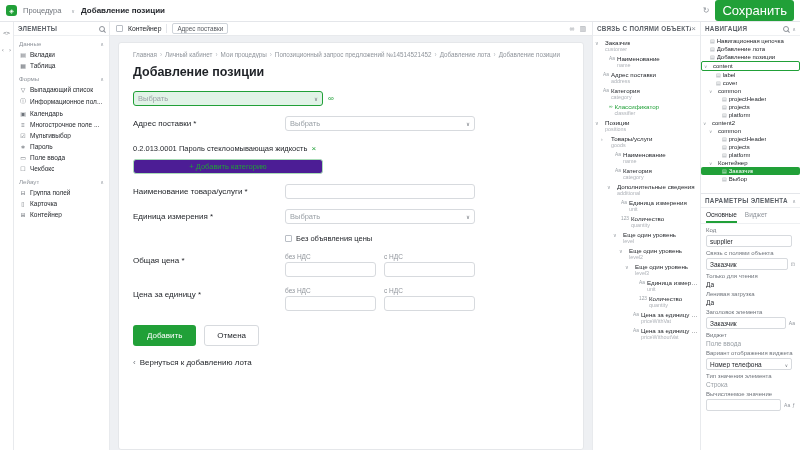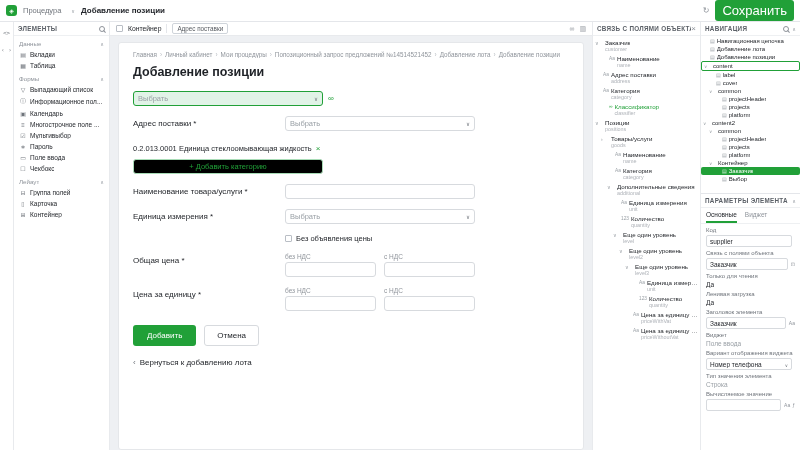--- a/index.html
+++ b/index.html
@@ -60,21 +60,21 @@
 
   .frow{display:flex;margin-bottom:10px}
   .flabel{flex:0 0 152px;font-size:8px;color:#24272c;padding-top:3px}
   .fctrl{width:190px}
   .sel,.inp{height:15px;border:1px solid #d7dade;border-radius:3px;background:#fff;display:flex;align-items:center;justify-content:space-between;padding:0 4px;font-size:7.5px;color:#9aa0a6}
   .sel .caret{font-size:5.5px;color:#6f747b}
   .sel.green{background:#e1f3e7;border-color:#21a038}
   .link-dot{font-size:8px;color:#21a038;margin-left:5px;align-self:center}
   .cat-value{font-size:7.5px;color:#24272c;display:flex;align-items:center;gap:4px;padding-top:3px}
   .cat-x{color:#21a038;font-size:8px}
-  .btn-addcat{margin-top:6px;width:190px;height:15px;border:1px solid #a9dcb7;border-radius:3px;background:#000000;color:#21a038;font-size:7.5px;display:flex;align-items:center;justify-content:center;gap:3px}
+  .btn-addcat{margin-top:6px;width:190px;height:15px;border:1px solid #a9dcb7;border-radius:3px;background:#4c1d95;color:#21a038;font-size:7.5px;display:flex;align-items:center;justify-content:center;gap:3px}
   .chk-row{margin-left:152px;display:flex;align-items:center;gap:4px;font-size:7.5px;color:#24272c;margin-bottom:10px}
   .suffix{display:flex;align-items:center;gap:4px;color:#8f949b;font-size:7px}
   .dual{display:flex;gap:8px}
   .dual .dcol{width:91px}
   .dhead{font-size:6.5px;color:#8f949b;margin-bottom:2px}
   .dual .inp{width:100%}
   .btns{display:flex;gap:8px;margin:14px 0 12px}
   .btn-primary{background:#21a038;color:#fff;border:none;border-radius:3px;font-size:8px;padding:5px 14px}
   .btn-sec{background:#fff;color:#24272c;border:1px solid #d7dade;border-radius:3px;font-size:8px;padding:5px 12px}
   .back-link{font-size:8px;color:#24272c;display:flex;align-items:center;gap:4px}
@@ -292,21 +292,21 @@
               <div class="sel">
                 <span>Выбрать</span>
                 <span class="caret">∨</span>
               </div>
             </div>
           </div>
 
           <div class="frow">
             <div class="fctrl">
               <div class="cat-value">
-                <span>0.2.013.0001 Единица стеклоомывающая жидкость</span>
+                <span>0.2.013.0001 Пароль стеклоомывающая жидкость</span>
                 <span class="cat-x">×</span>
               </div>
               <div class="btn-addcat">+ Добавить категорию</div>
             </div>
           </div>
 
           <div class="frow">
             <div class="flabel">Наименование товара/услуги *</div>
             <div class="fctrl">
                 <div class="inp"></div>

